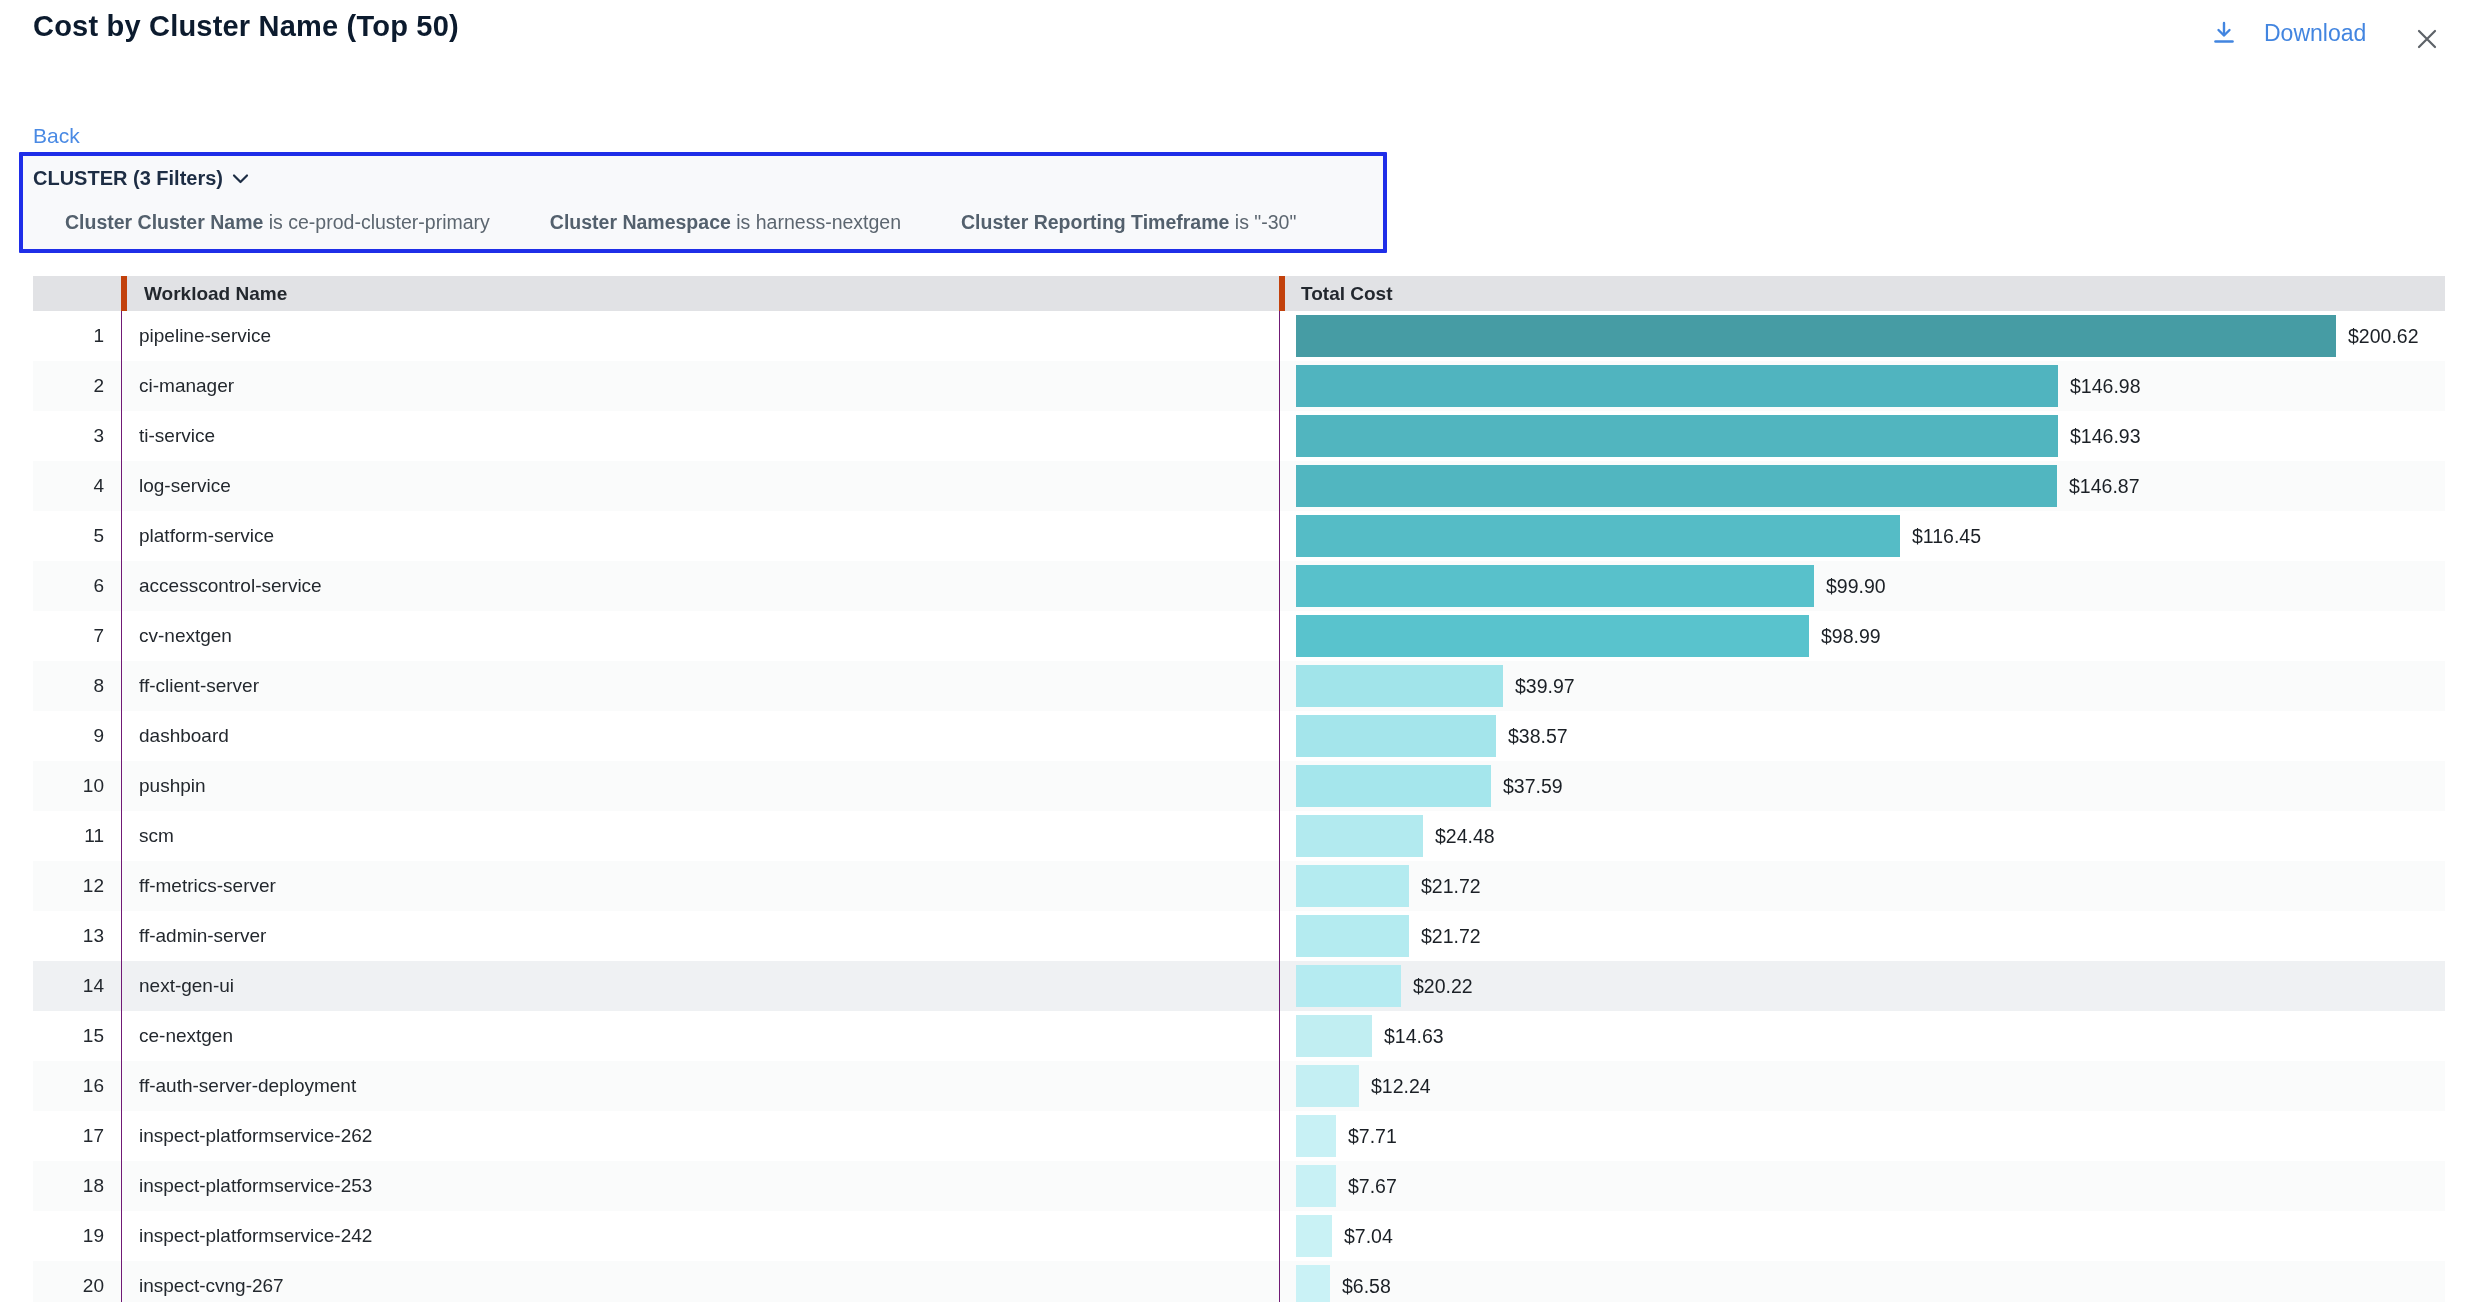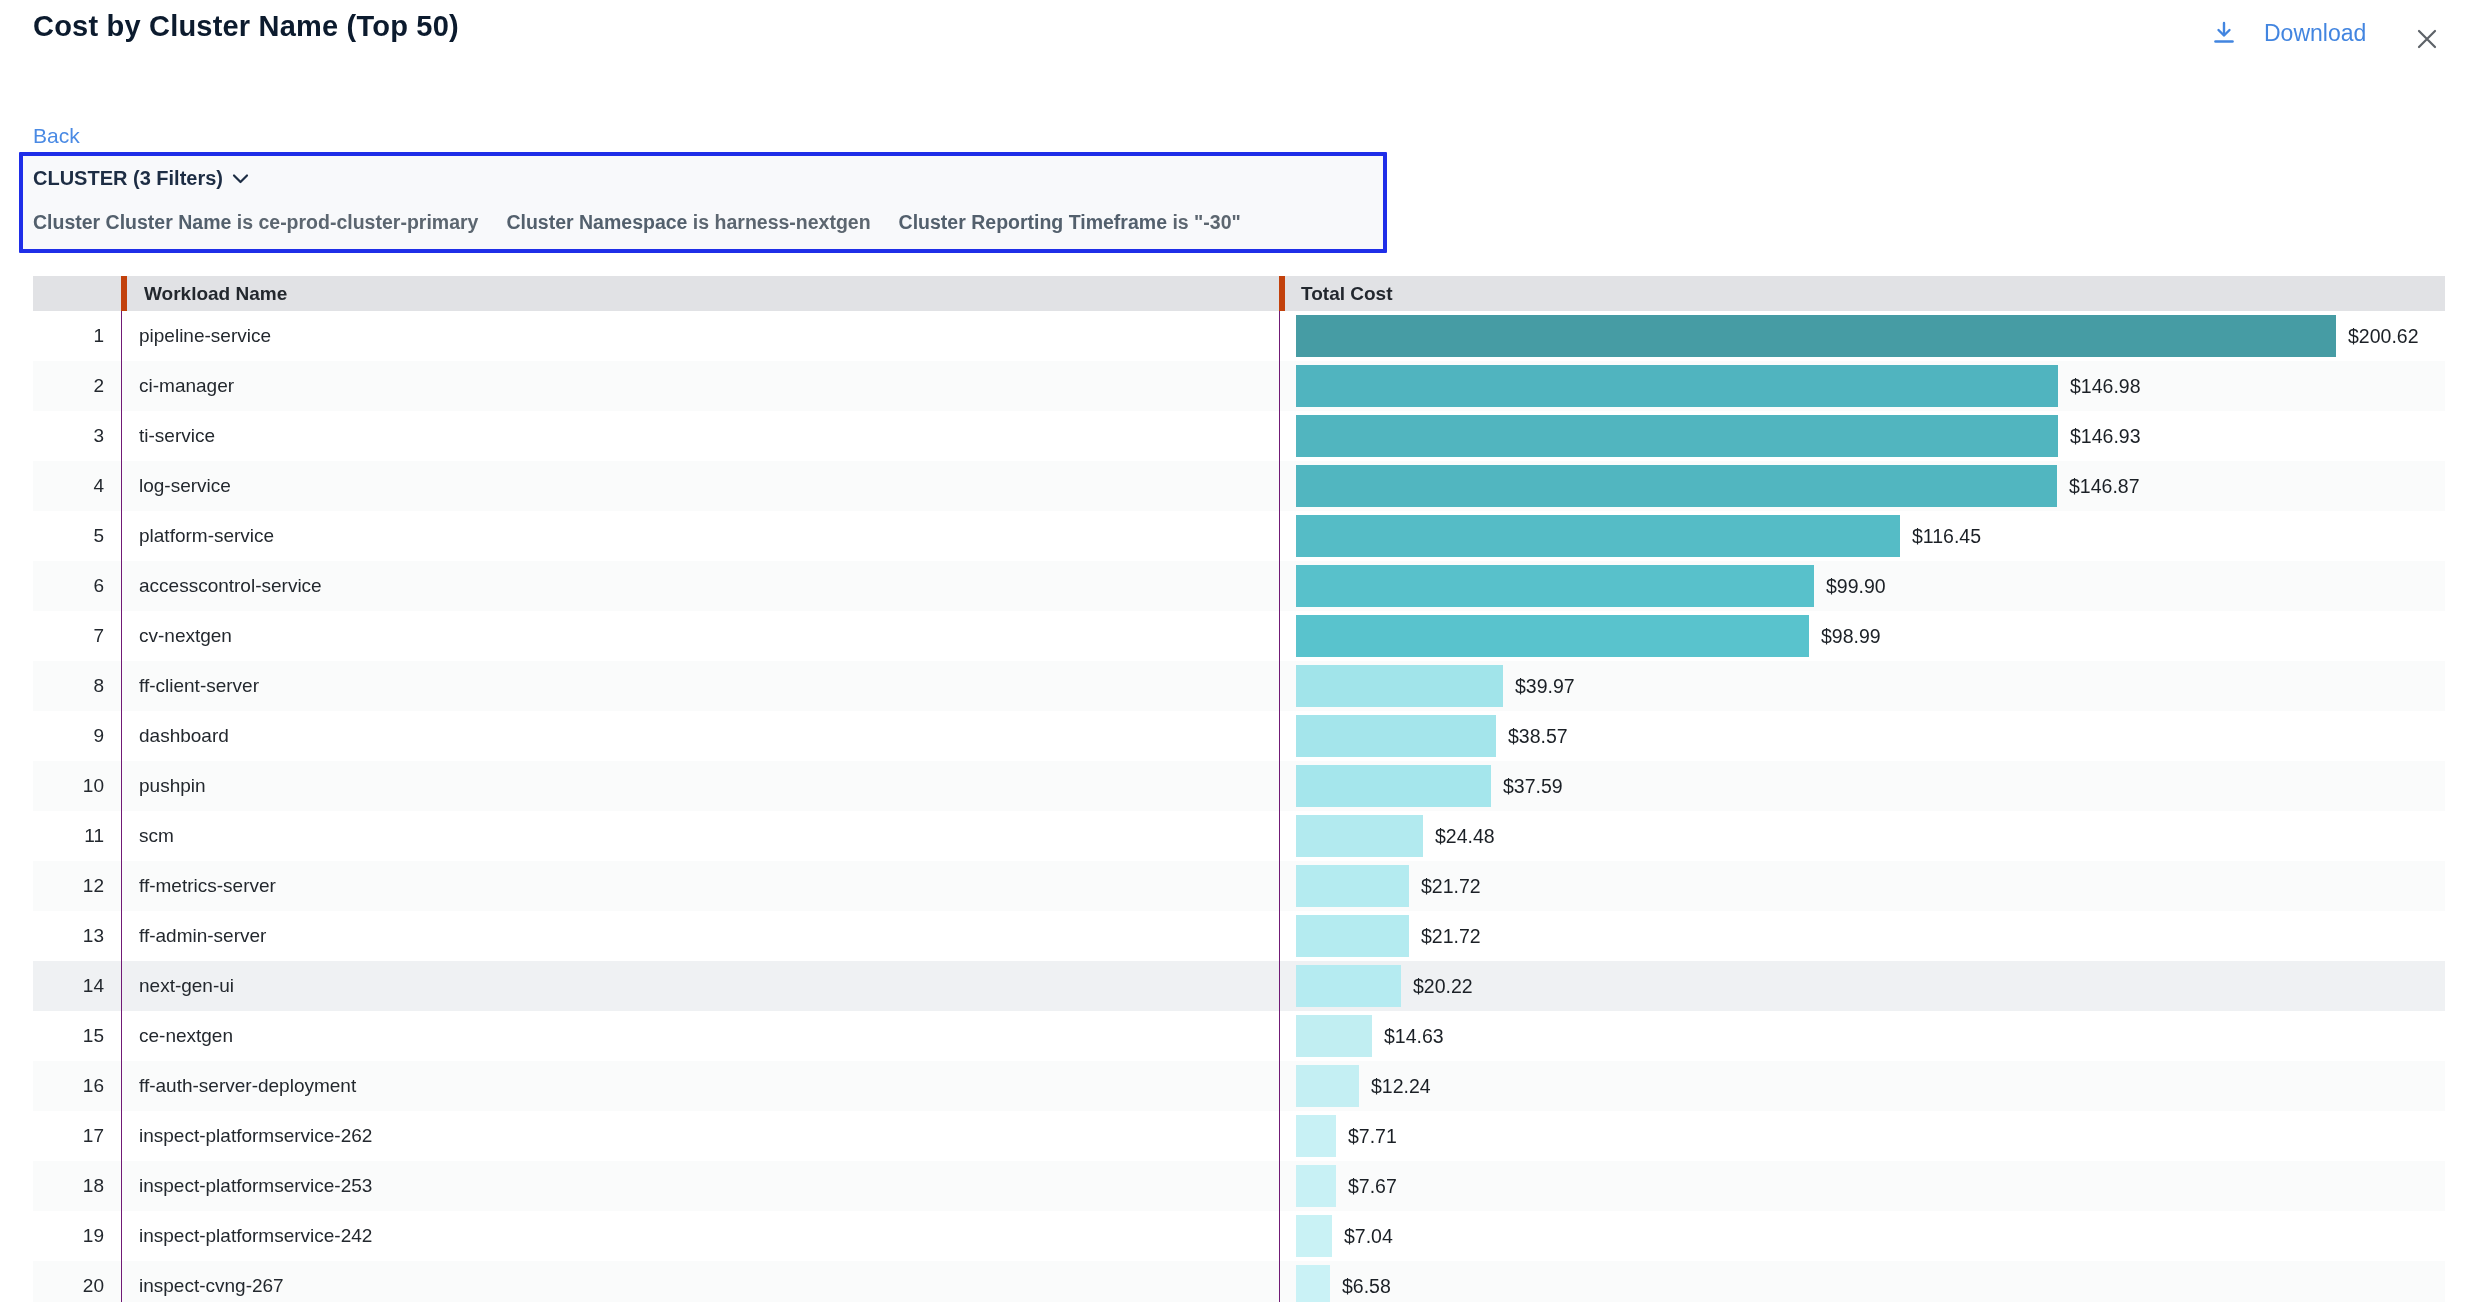--- a/index.html
+++ b/index.html
@@ -38,22 +38,22 @@
   }
   .filter-summary {
     display: inline-flex; align-items: center; gap: 9px;
     font-size: 20px; font-weight: 700; color: #1d2d44; cursor: pointer;
   }
   .filter-items {
     display: flex; gap: 28px; margin-top: 21px; white-space: nowrap;
     font-size: 19.5px;
   }
   .filter-item { cursor: pointer; }
-  .f-name { font-weight: 600; color: #53606d; }
-  .f-op, .f-val { font-weight: 700; color: #5c6670; }
+  .f-name { font-weight: 600; color: #53606d; margin-left: 32px; }
+  .f-op, .f-val { font-weight: 400; color: #5c6670; }
 
   
   .cost-table {
     position: absolute; left: 33px; top: 276px; width: 2412px;
   }
   .grid-row {
     display: grid; grid-template-columns: 88px 1158px 1166px;
   }
   .thead {
     height: 35px; background: #e1e2e5; align-items: center;

